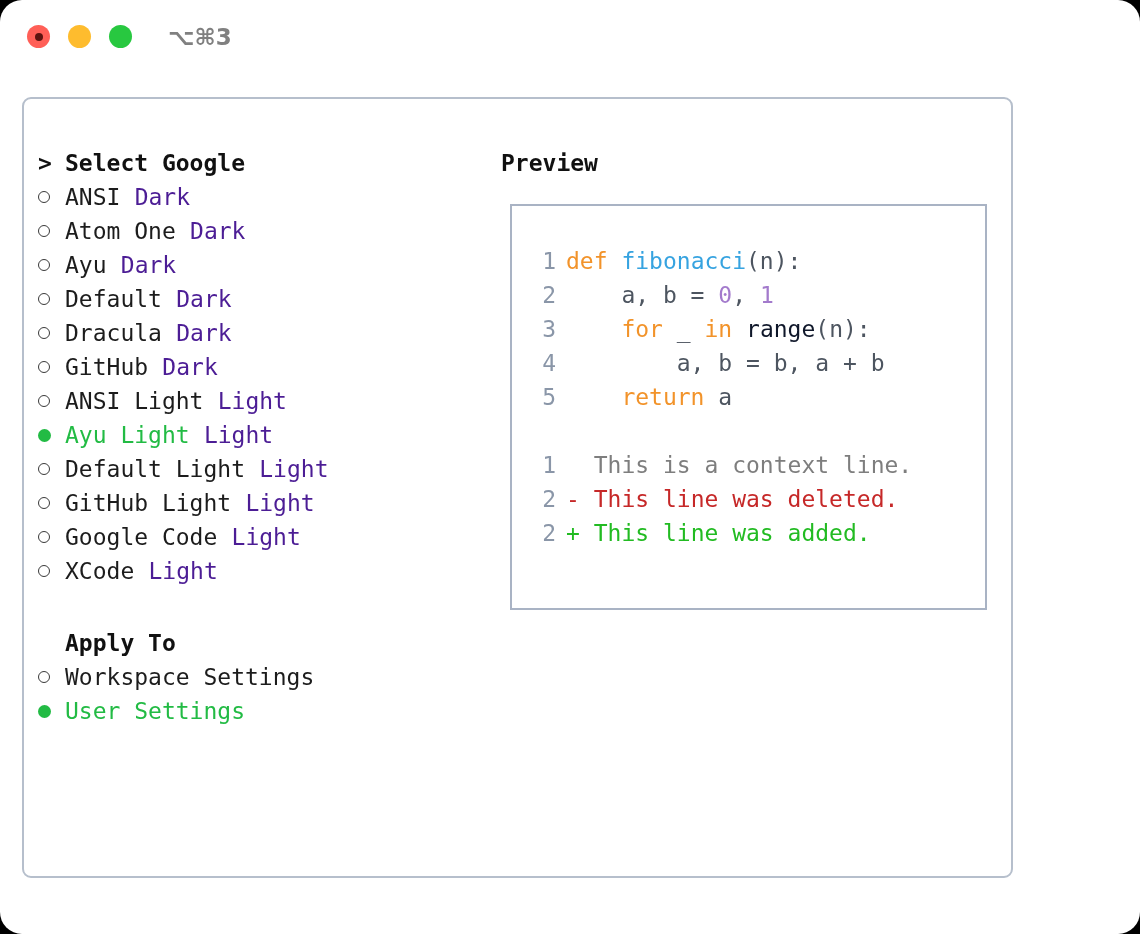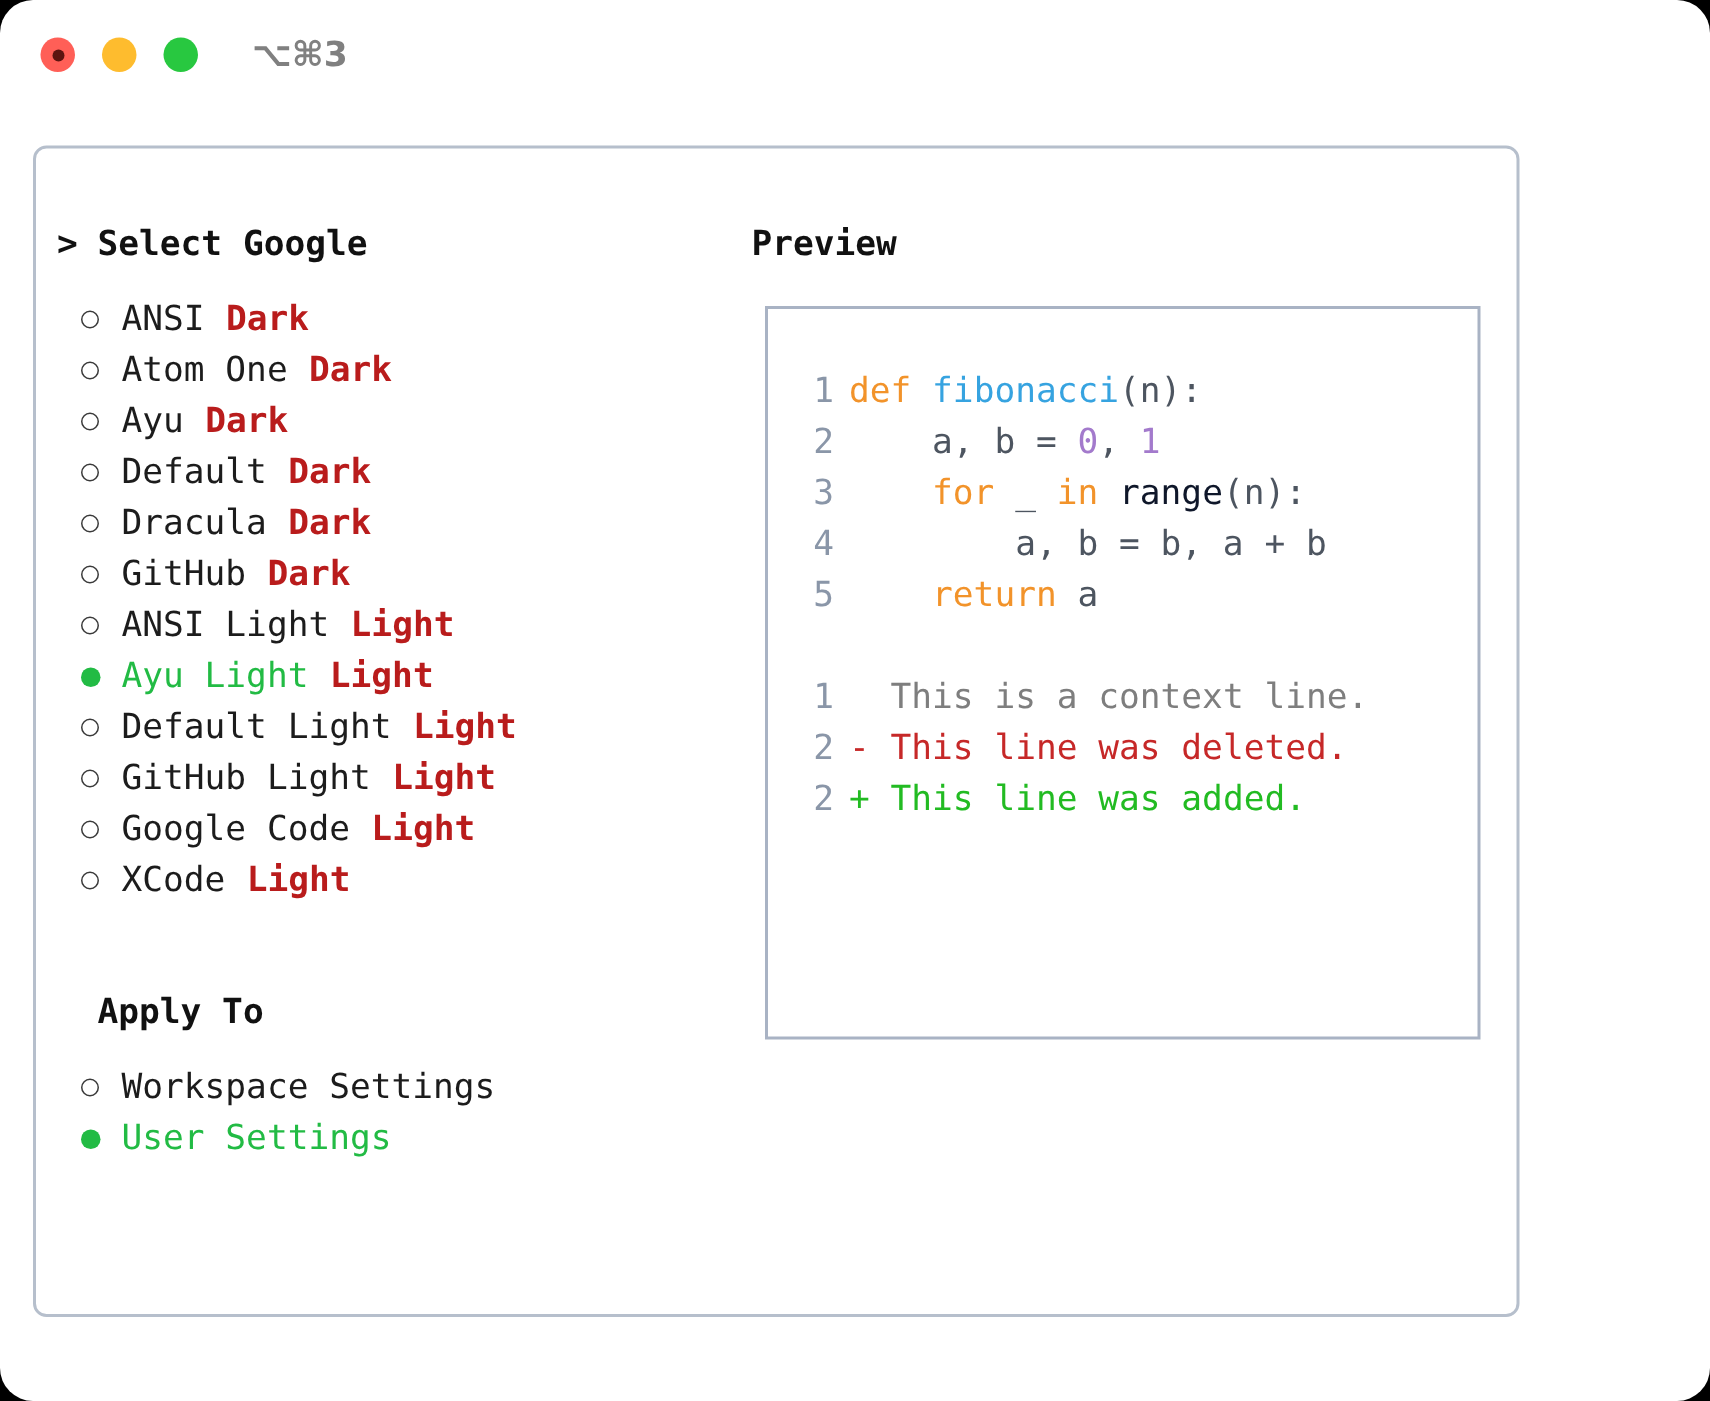--- a/index.html
+++ b/index.html
@@ -99,21 +99,21 @@
     width: 27px;
     display: inline-block;
     font-weight: bold;
     color: #111111;
   }
   .head-indent {
     width: 27px;
     display: inline-block;
   }
 
-  .opt-list { margin: 16px; padding: 0; }
+  .opt-list { margin: 0; padding: 0; }
   .opt {
     height: 34px;
     line-height: 34px;
     display: flex;
     align-items: center;
     font-size: 23px;
     white-space: pre;
   }
   .bullet {
     width: 27px;
@@ -130,23 +130,22 @@
   }
   .filled {
     width: 13px; height: 13px;
     border-radius: 50%;
     background: #22bb44;
     display: block;
   }
   .opt-label { color: #1c1c1c; }
   .opt.selected .opt-label { color: #22bb44; }
   .opt-tag {
-    color: #b91c1c;
+    color: #4c1d95;
     margin-left: 0.62em;
-    font-weight: bold;
   }
 
   .spacer-lg { height: 38px; }
   .spacer-sm { height: 30px; }
 
   .hint {
     font-size: 23px;
     color: #9aa5b5;
     line-height: 34px;
     width: 412px;
@@ -156,21 +155,21 @@
   
   .right-col {
     position: absolute;
     left: 477px; top: 47px;
     width: 500px;
   }
   .preview-box {
     position: absolute;
     left: 9px; top: 58px;
     width: 477px;
-    height: 489px;
+    height: 406px;
     border: 2px solid #a9b3c4;
     box-sizing: border-box;
     background: #ffffff;
   }
   .code {
     position: absolute;
     left: 10px; top: 38px;
     font-size: 23px;
     line-height: 34px;
     white-space: pre;

